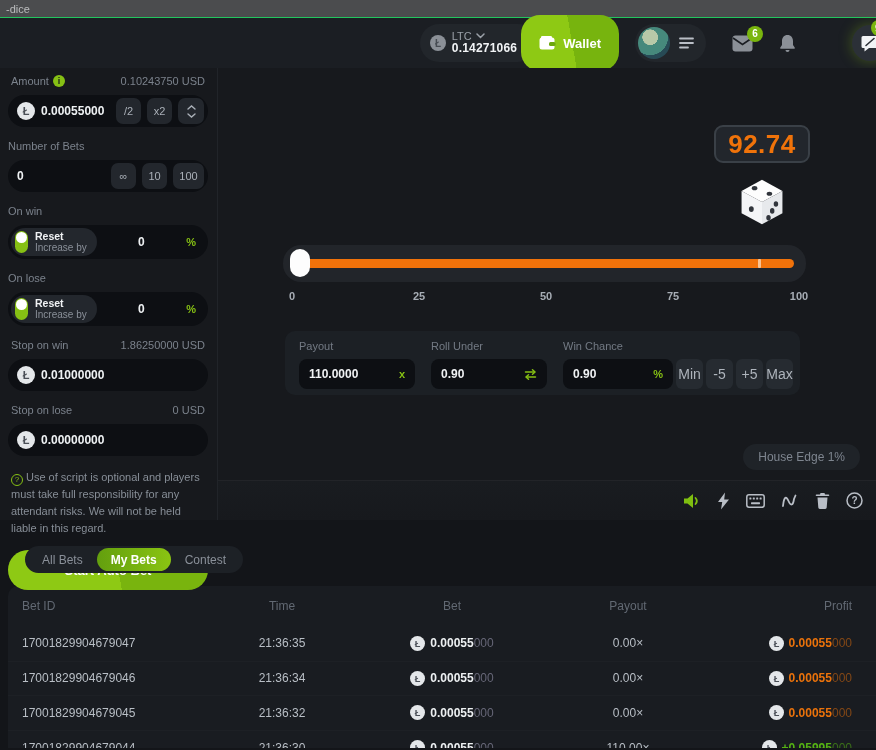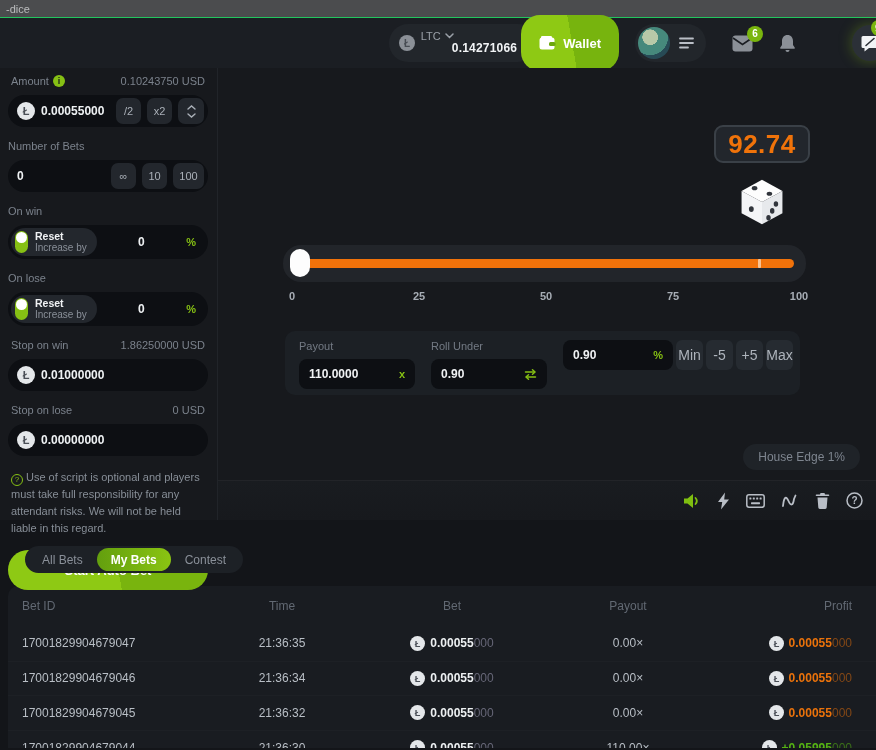--- a/index.html
+++ b/index.html
@@ -14,21 +14,21 @@
     display:flex; align-items:center; padding-left:6px;
     font-size:11px; color:#bcbdbe; }
   
   .header { height:50px; background:#1b1e23; display:flex; align-items:center;
     justify-content:flex-end; padding-right:0; position:relative; }
   .balance-pill { display:flex; align-items:center; background:#22262b;
     border-radius:19px; height:38px; padding:0 20px 0 10px; margin-right:-16px; }
   .coin { display:inline-flex; flex:none; }
   .bal-col { display:flex; flex-direction:column; margin-left:6px; line-height:1.1; }
   .bal-top { display:flex; align-items:center; gap:4px; font-size:11px; color:#9aa0a8; }
-  .bal-amt { font-size:12px; font-weight:bold; color:#f2f4f6; letter-spacing:.2px;margin-left:31px; }
+  .bal-amt { font-size:12px; font-weight:bold; color:#f2f4f6; letter-spacing:.2px; }
   .wallet-btn { display:flex; align-items:center; gap:7px; height:56px; padding:0 18px;
     border-radius:19px; background:linear-gradient(80deg,#8ec914 52%,#77b40e 52%);
     font-size:13px; font-weight:bold; color:#fff; cursor:pointer; }
   .profile-pill { display:flex; align-items:center; background:#22262b; border-radius:19px;
     height:38px; padding:0 12px 0 3px; margin-left:16px; gap:9px; }
   .avatar { width:32px; height:32px; border-radius:50%;
     background:radial-gradient(circle at 38% 32%, #b8c9a8 0 26%, #46897c 27% 60%, #274a55 61%);
   }
   .icon-wrap { position:relative; margin-left:26px; display:flex; }
   .badge { position:absolute; top:-9px; right:-10px; min-width:16px; height:16px;
@@ -355,20 +355,21 @@
                 <g stroke="#86c014" stroke-width="1.5" fill="none" stroke-linecap="round" stroke-linejoin="round">
                   <path d="M1.5 3 h9"></path>
                   <path d="M8.5 0.8 L11 3 L8.5 5.2"></path>
                   <path d="M11.5 8 h-9"></path>
                   <path d="M4.5 5.8 L2 8 L4.5 10.2"></path>
                 </g>
               </svg>
           </div>
         </div>
         <div class="pp-group">
+          <div class="pp-label">Win Chance</div>
           <div class="chance-line">
             <div class="pp-input w110">
               <input value="0.90" style="">
               <span class="pp-unit">%</span>
             </div>
             <button class="pp-btn">Min</button>
             <button class="pp-btn">-5</button>
             <button class="pp-btn">+5</button>
             <button class="pp-btn">Max</button>
           </div>

